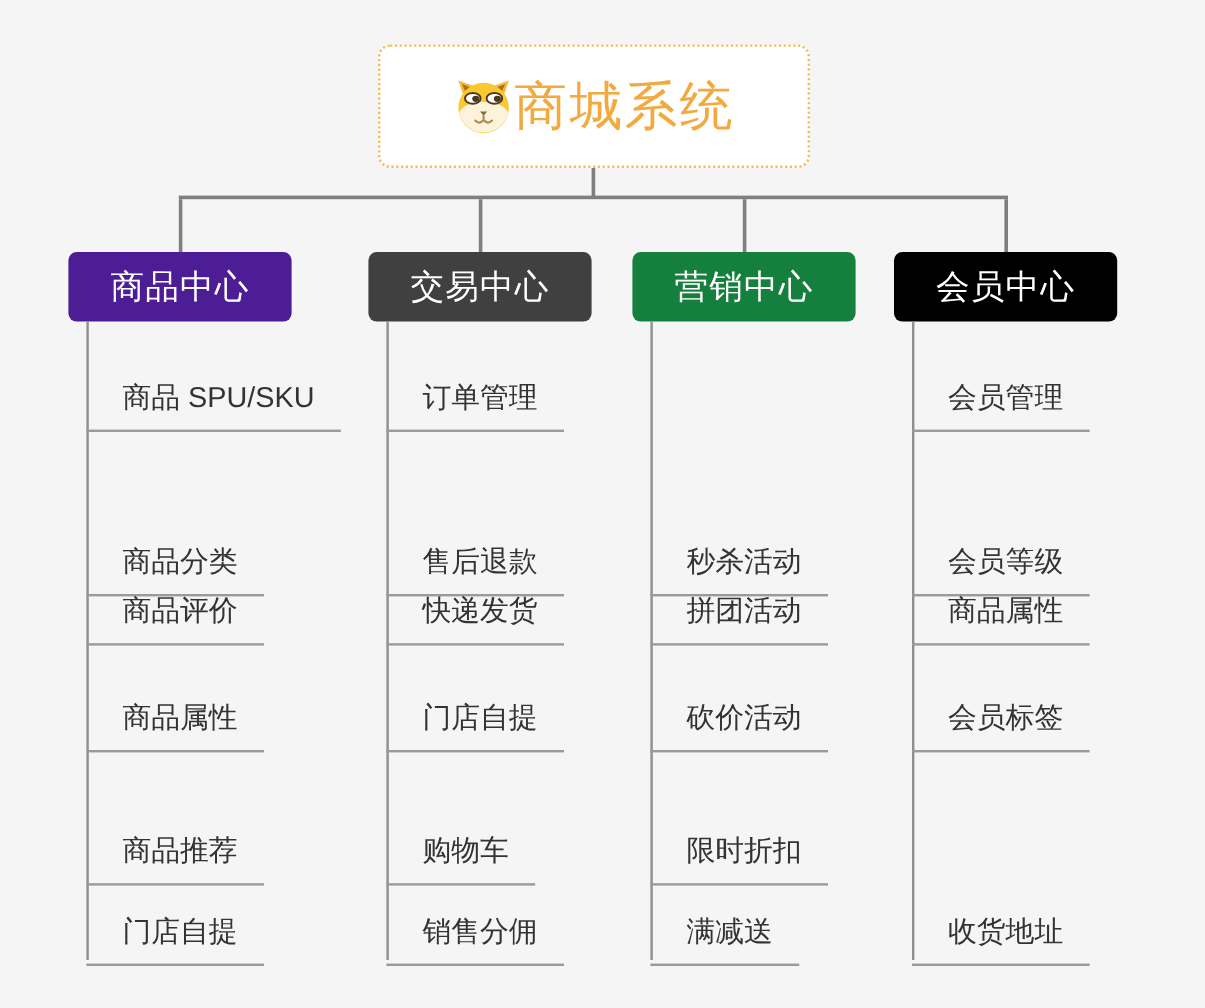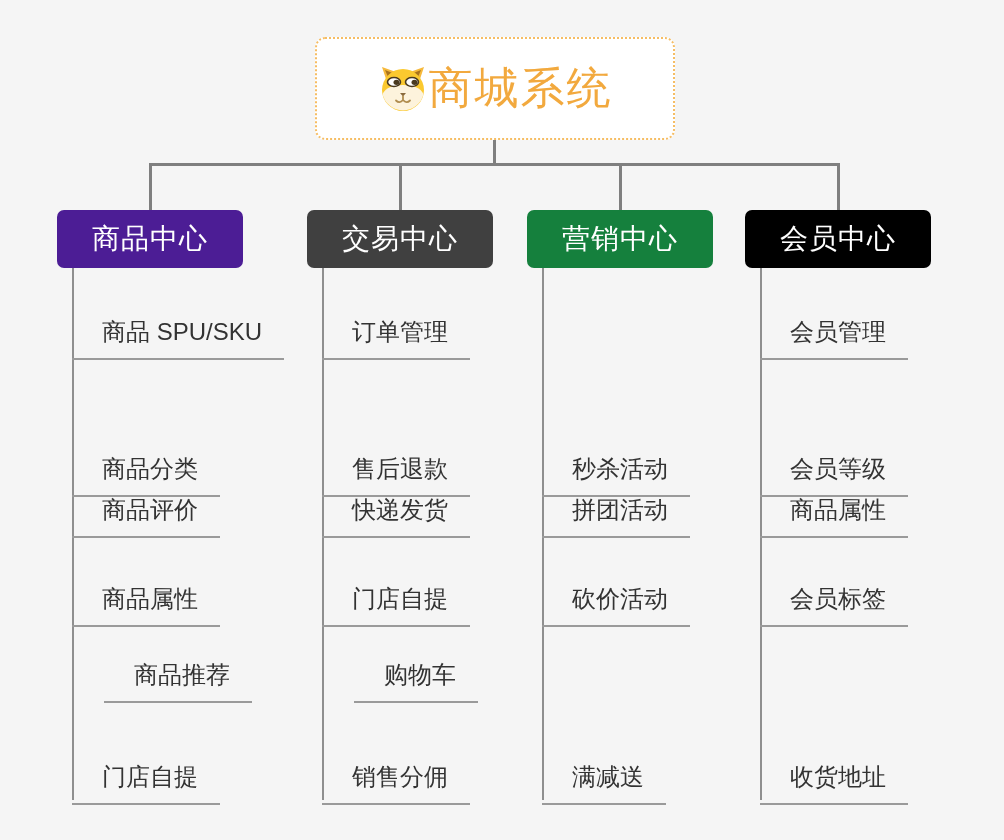--- a/index.html
+++ b/index.html
@@ -36,21 +36,21 @@
     display:flex; align-items:center; justify-content:center; cursor:pointer;
   }
   .trunk { position:absolute; left:15px; top:58px; width:2px; height:532px; background:#8f8f8f; }
 
   .leaf {
     position:absolute; left:15px; white-space:nowrap;
     padding:0 22px 9px 30px; border-bottom:2px solid #9a9a9a;
     font-size:24px; line-height:34px; color:#333333; cursor:pointer;
   }
   .leaf-0 { top:105px; } .leaf-1 { top:194px;margin-top:48px; } .leaf-2 { top:283px; }
-  .leaf-3 { top:372px; } .leaf-4 { top:448px;margin-left:32px; } .leaf-5 { top:550px; }
+  .leaf-3 { top:372px; } .leaf-4 { top:483px; } .leaf-5 { top:550px; }
 </style>
 </head>
 <body>
 
 <div class="canvas">
 
   <div class="root-node" title="商城系统" style="border-color: rgb(246, 189, 99);">
     <span class="dog-icon">
       <svg viewBox="0 0 50 48" width="50" height="48">
         <path d="M8 14 L4 2 L18 7 Z" fill="#f6b93b"></path>
@@ -98,20 +98,21 @@
     <div class="leaf leaf-4">购物车</div>
     <div class="leaf leaf-5">销售分佣</div>
   </div>
 
   <div class="branch branch-2">
     <div class="cat-box" style="background: #15803d;">营销中心</div>
     <div class="trunk"></div>
     <div class="leaf leaf-1">秒杀活动</div>
     <div class="leaf leaf-3">砍价活动</div>
     <div class="leaf leaf-2">拼团活动</div>
+    <div class="leaf leaf-4">限时折扣</div>
     <div class="leaf leaf-5">满减送</div>
   </div>
 
   <div class="branch branch-3">
     <div class="cat-box" style="background: #000000;">会员中心</div>
     <div class="trunk"></div>
     <div class="leaf leaf-0">会员管理</div>
     <div class="leaf leaf-1">会员等级</div>
     <div class="leaf leaf-2">商品属性</div>
     <div class="leaf leaf-3">会员标签</div>

